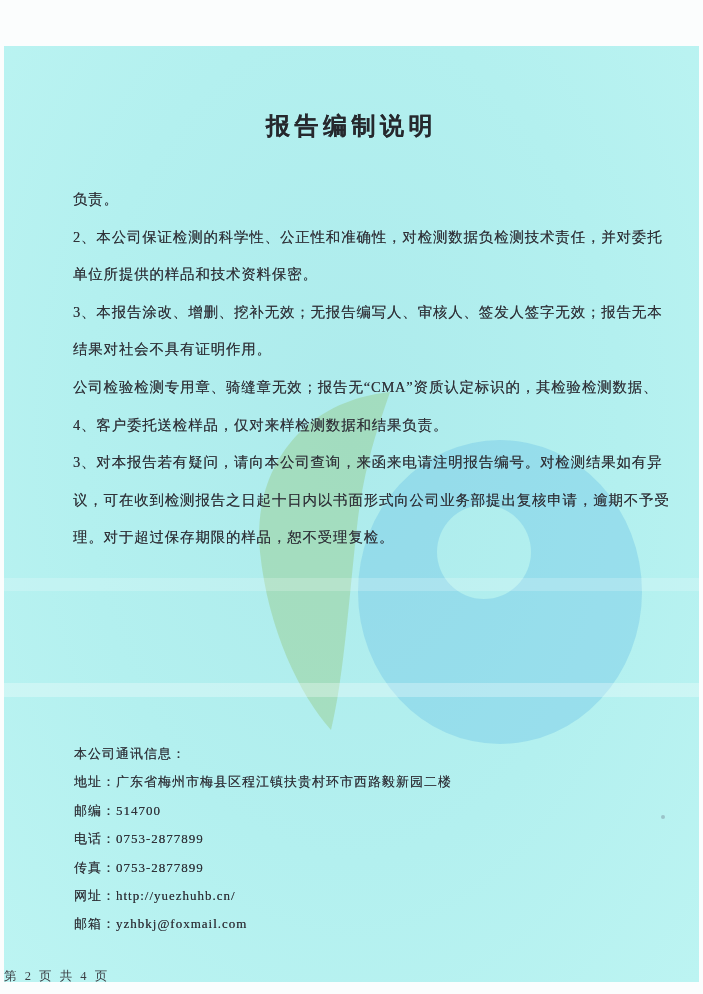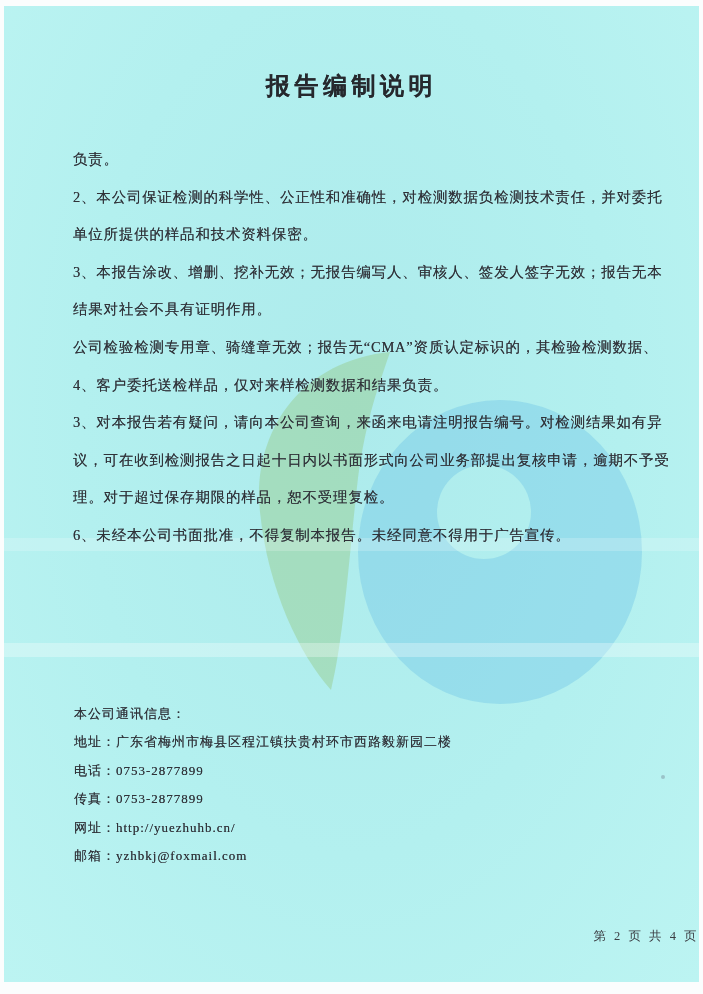--- a/index.html
+++ b/index.html
@@ -1,21 +1,21 @@
 <!DOCTYPE html>
 <html><head>
 <meta charset="utf-8">
 <style>
   html,body{margin:0;padding:0;}
   body{
     width:703px;height:994px;overflow:hidden;position:relative;
     background:#fbfdfd;
     font-family:"Liberation Serif","DejaVu Serif",serif;
   }
-  .scan{position:absolute;inset:0;}
+  .scan{position:absolute;inset:0;margin-top:40px;}
   .paper{
     position:absolute;left:4px;top:6px;right:4px;bottom:12px;
     background:radial-gradient(ellipse at 50% 42%, #adebec 0%, #b3f0ef 55%, #bcf4f2 100%);
     overflow:hidden;
   }
   .watermark{position:absolute;left:-4px;top:-6px;width:703px;height:994px;pointer-events:none;}
   .scanband{position:absolute;left:0;right:0;pointer-events:none;}
   .band1{top:532px;height:13px;background:rgba(255,255,255,0.20);}
   .band2{top:637px;height:14px;background:rgba(255,255,255,0.30);}
   .speck{position:absolute;left:657px;top:769px;width:4px;height:4px;border-radius:50%;
@@ -37,21 +37,21 @@
   .contact{
     position:absolute;top:694px;left:70px;
     font-size:13px;color:#303238;letter-spacing:1px;
   }
   .cline{
     height:28.4px;line-height:28.4px;white-space:nowrap;
     text-shadow:0 0 0.4px rgba(40,42,52,0.7);
   }
   .pagefooter{
     position:absolute;top:922px;left:0;width:100%;
-    text-align:right;font-size:12.5px;letter-spacing:2.5px;color:#3a3c42;
+    text-align:left;font-size:12.5px;letter-spacing:2.5px;color:#3a3c42;
   }
 </style>
 </head>
 <body>
 
 <div class="scan">
   <div class="paper">
 
     <svg class="watermark" viewBox="0 0 703 994" preserveAspectRatio="none" xmlns="http://www.w3.org/2000/svg">
       <path d="M390,352 C295,362 252,438 260,512 C268,590 300,655 331,690
@@ -70,26 +70,26 @@
       <div class="nline">负责。</div>
       <div class="nline">2、本公司保证检测的科学性、公正性和准确性，对检测数据负检测技术责任，并对委托</div>
       <div class="nline">单位所提供的样品和技术资料保密。</div>
       <div class="nline">3、本报告涂改、增删、挖补无效；无报告编写人、审核人、签发人签字无效；报告无本</div>
       <div class="nline">结果对社会不具有证明作用。</div>
       <div class="nline">公司检验检测专用章、骑缝章无效；报告无“CMA”资质认定标识的，其检验检测数据、</div>
       <div class="nline">4、客户委托送检样品，仅对来样检测数据和结果负责。</div>
       <div class="nline">3、对本报告若有疑问，请向本公司查询，来函来电请注明报告编号。对检测结果如有异</div>
       <div class="nline">议，可在收到检测报告之日起十日内以书面形式向公司业务部提出复核申请，逾期不予受</div>
       <div class="nline">理。对于超过保存期限的样品，恕不受理复检。</div>
-      <div class="nline">6、未经本公司书面批准，不得复制本报告。未经同意不得用于广告宣传。</div>
     </div>
 
     <div class="contact">
       <div class="cline">本公司通讯信息：</div>
       <div class="cline">地址：广东省梅州市梅县区程江镇扶贵村环市西路毅新园二楼</div>
+      <div class="cline">邮编：514700</div>
       <div class="cline">电话：0753-2877899</div>
       <div class="cline">传真：0753-2877899</div>
       <div class="cline">网址：http://yuezhuhb.cn/</div>
       <div class="cline">邮箱：yzhbkj@foxmail.com</div>
     </div>
 
     <div class="pagefooter">第 2 页 共 4 页</div>
   </div>
 </div>
 

